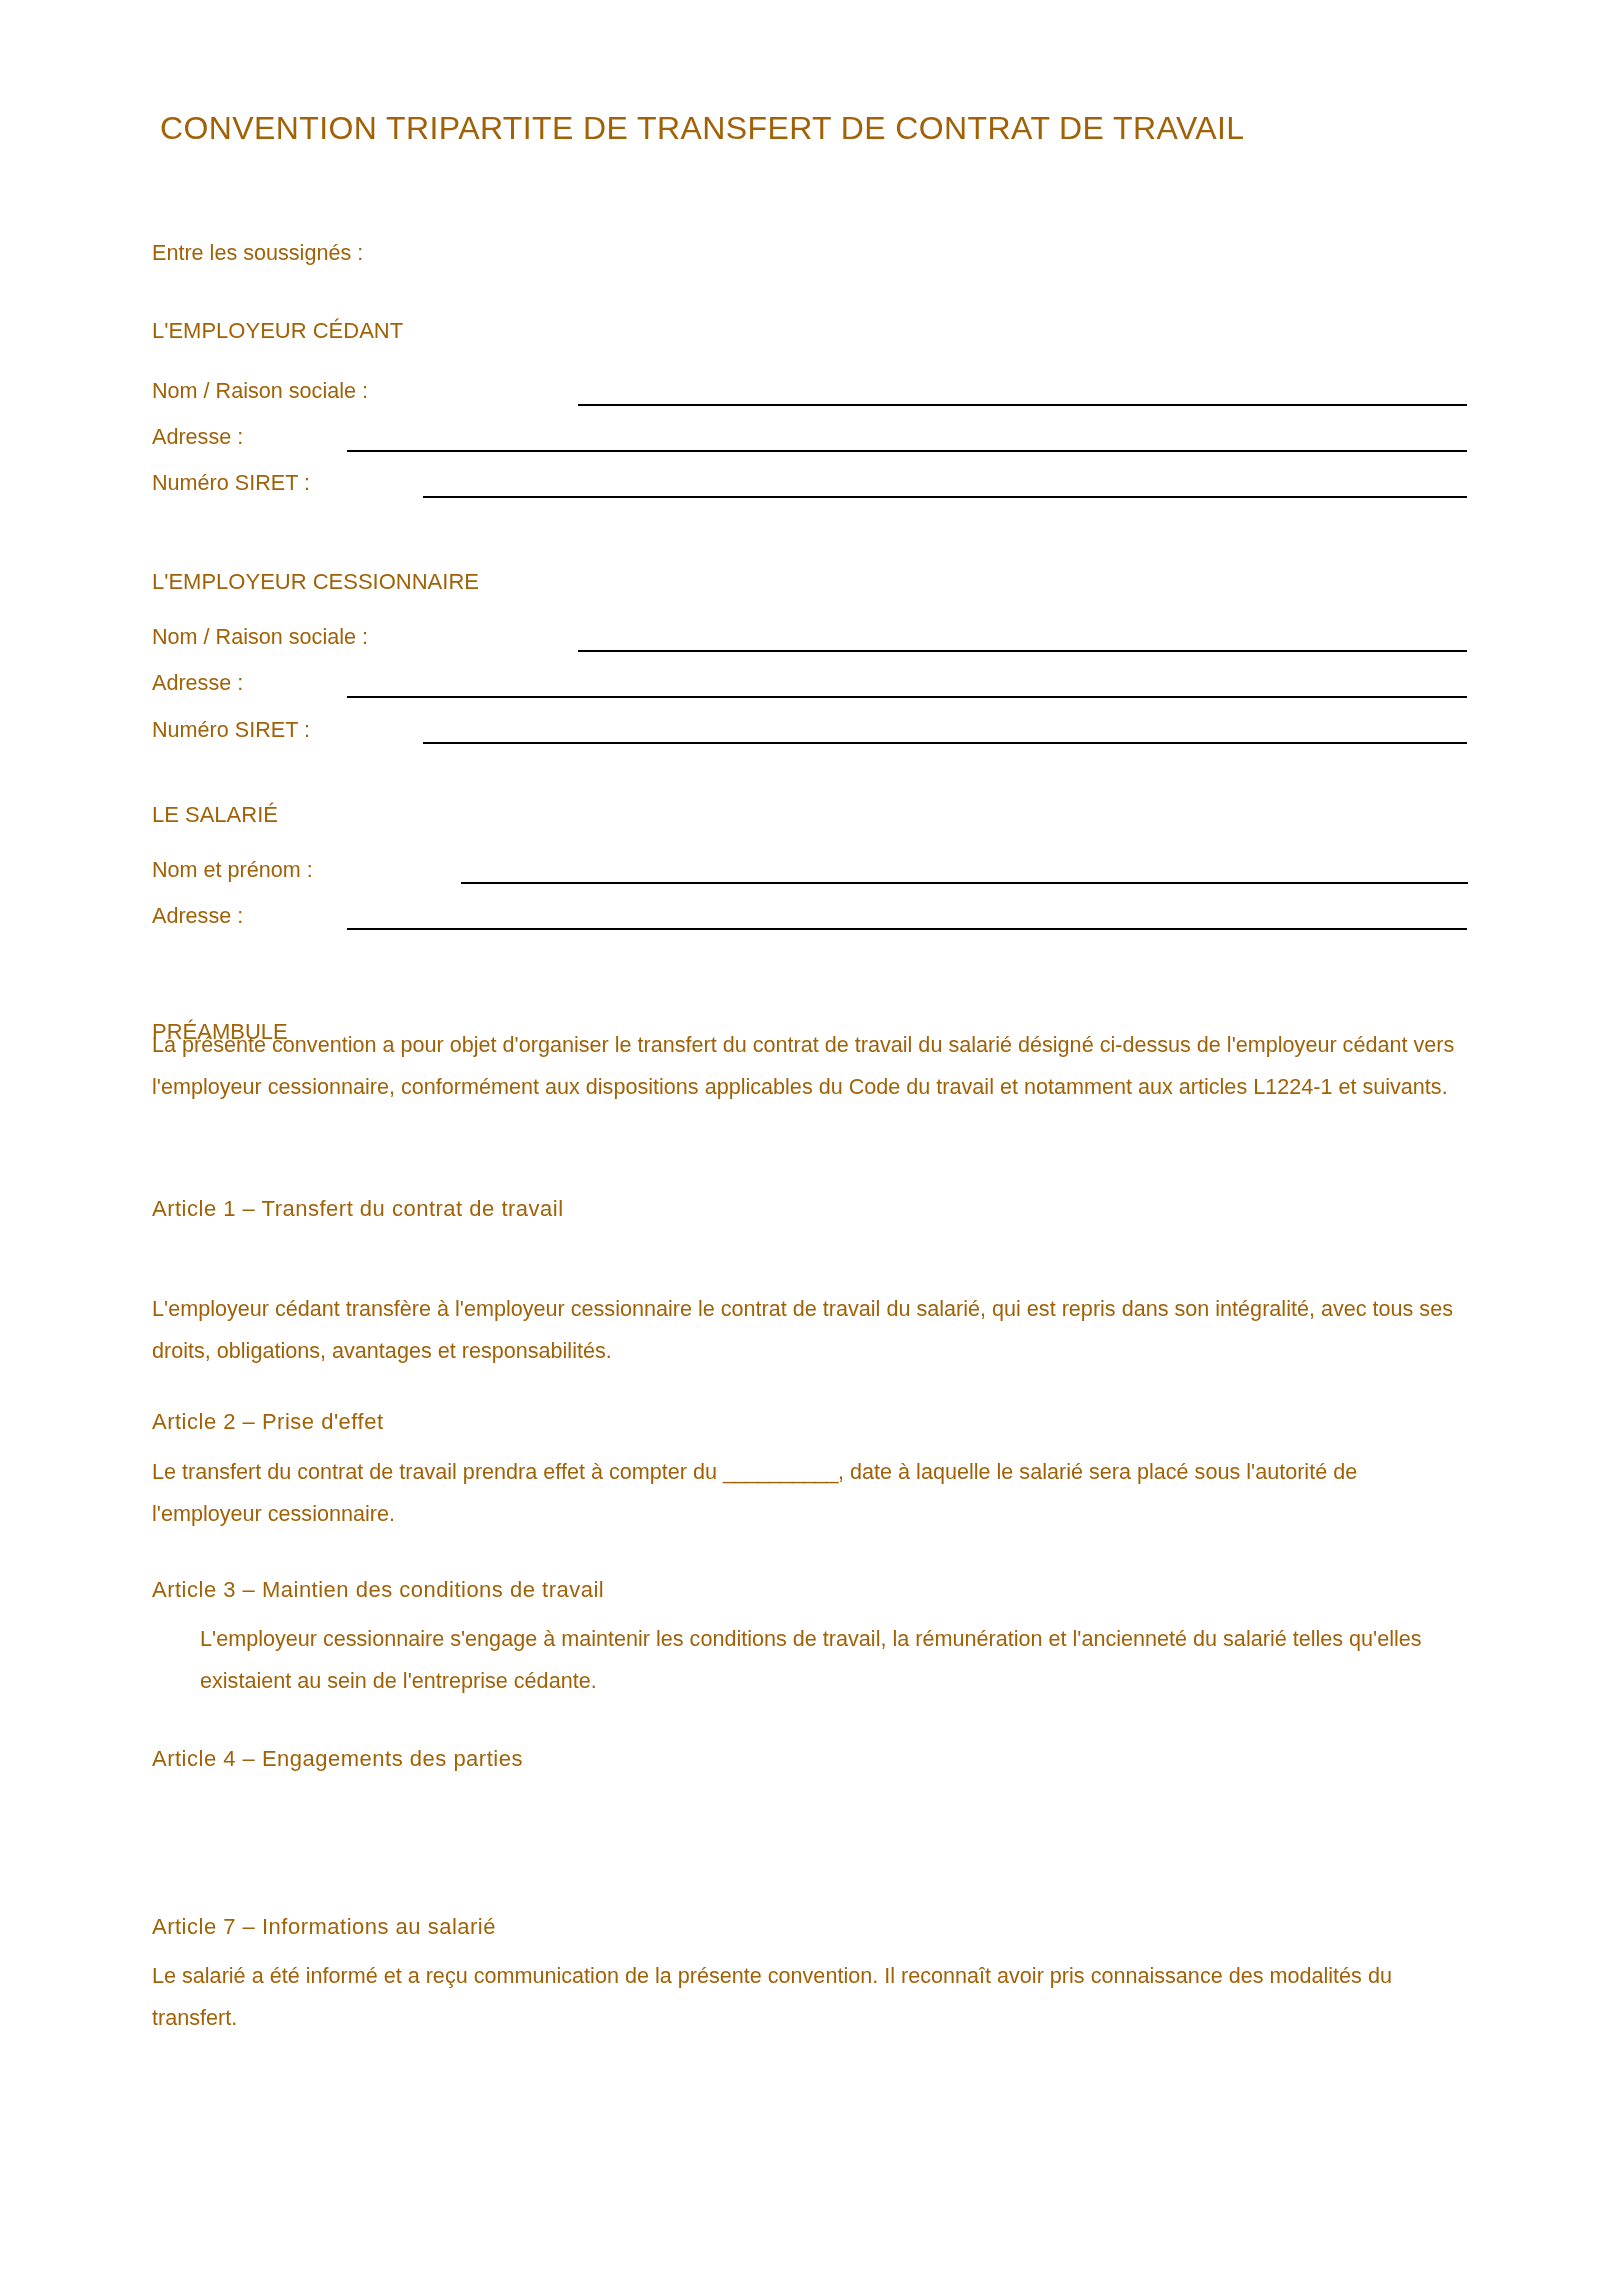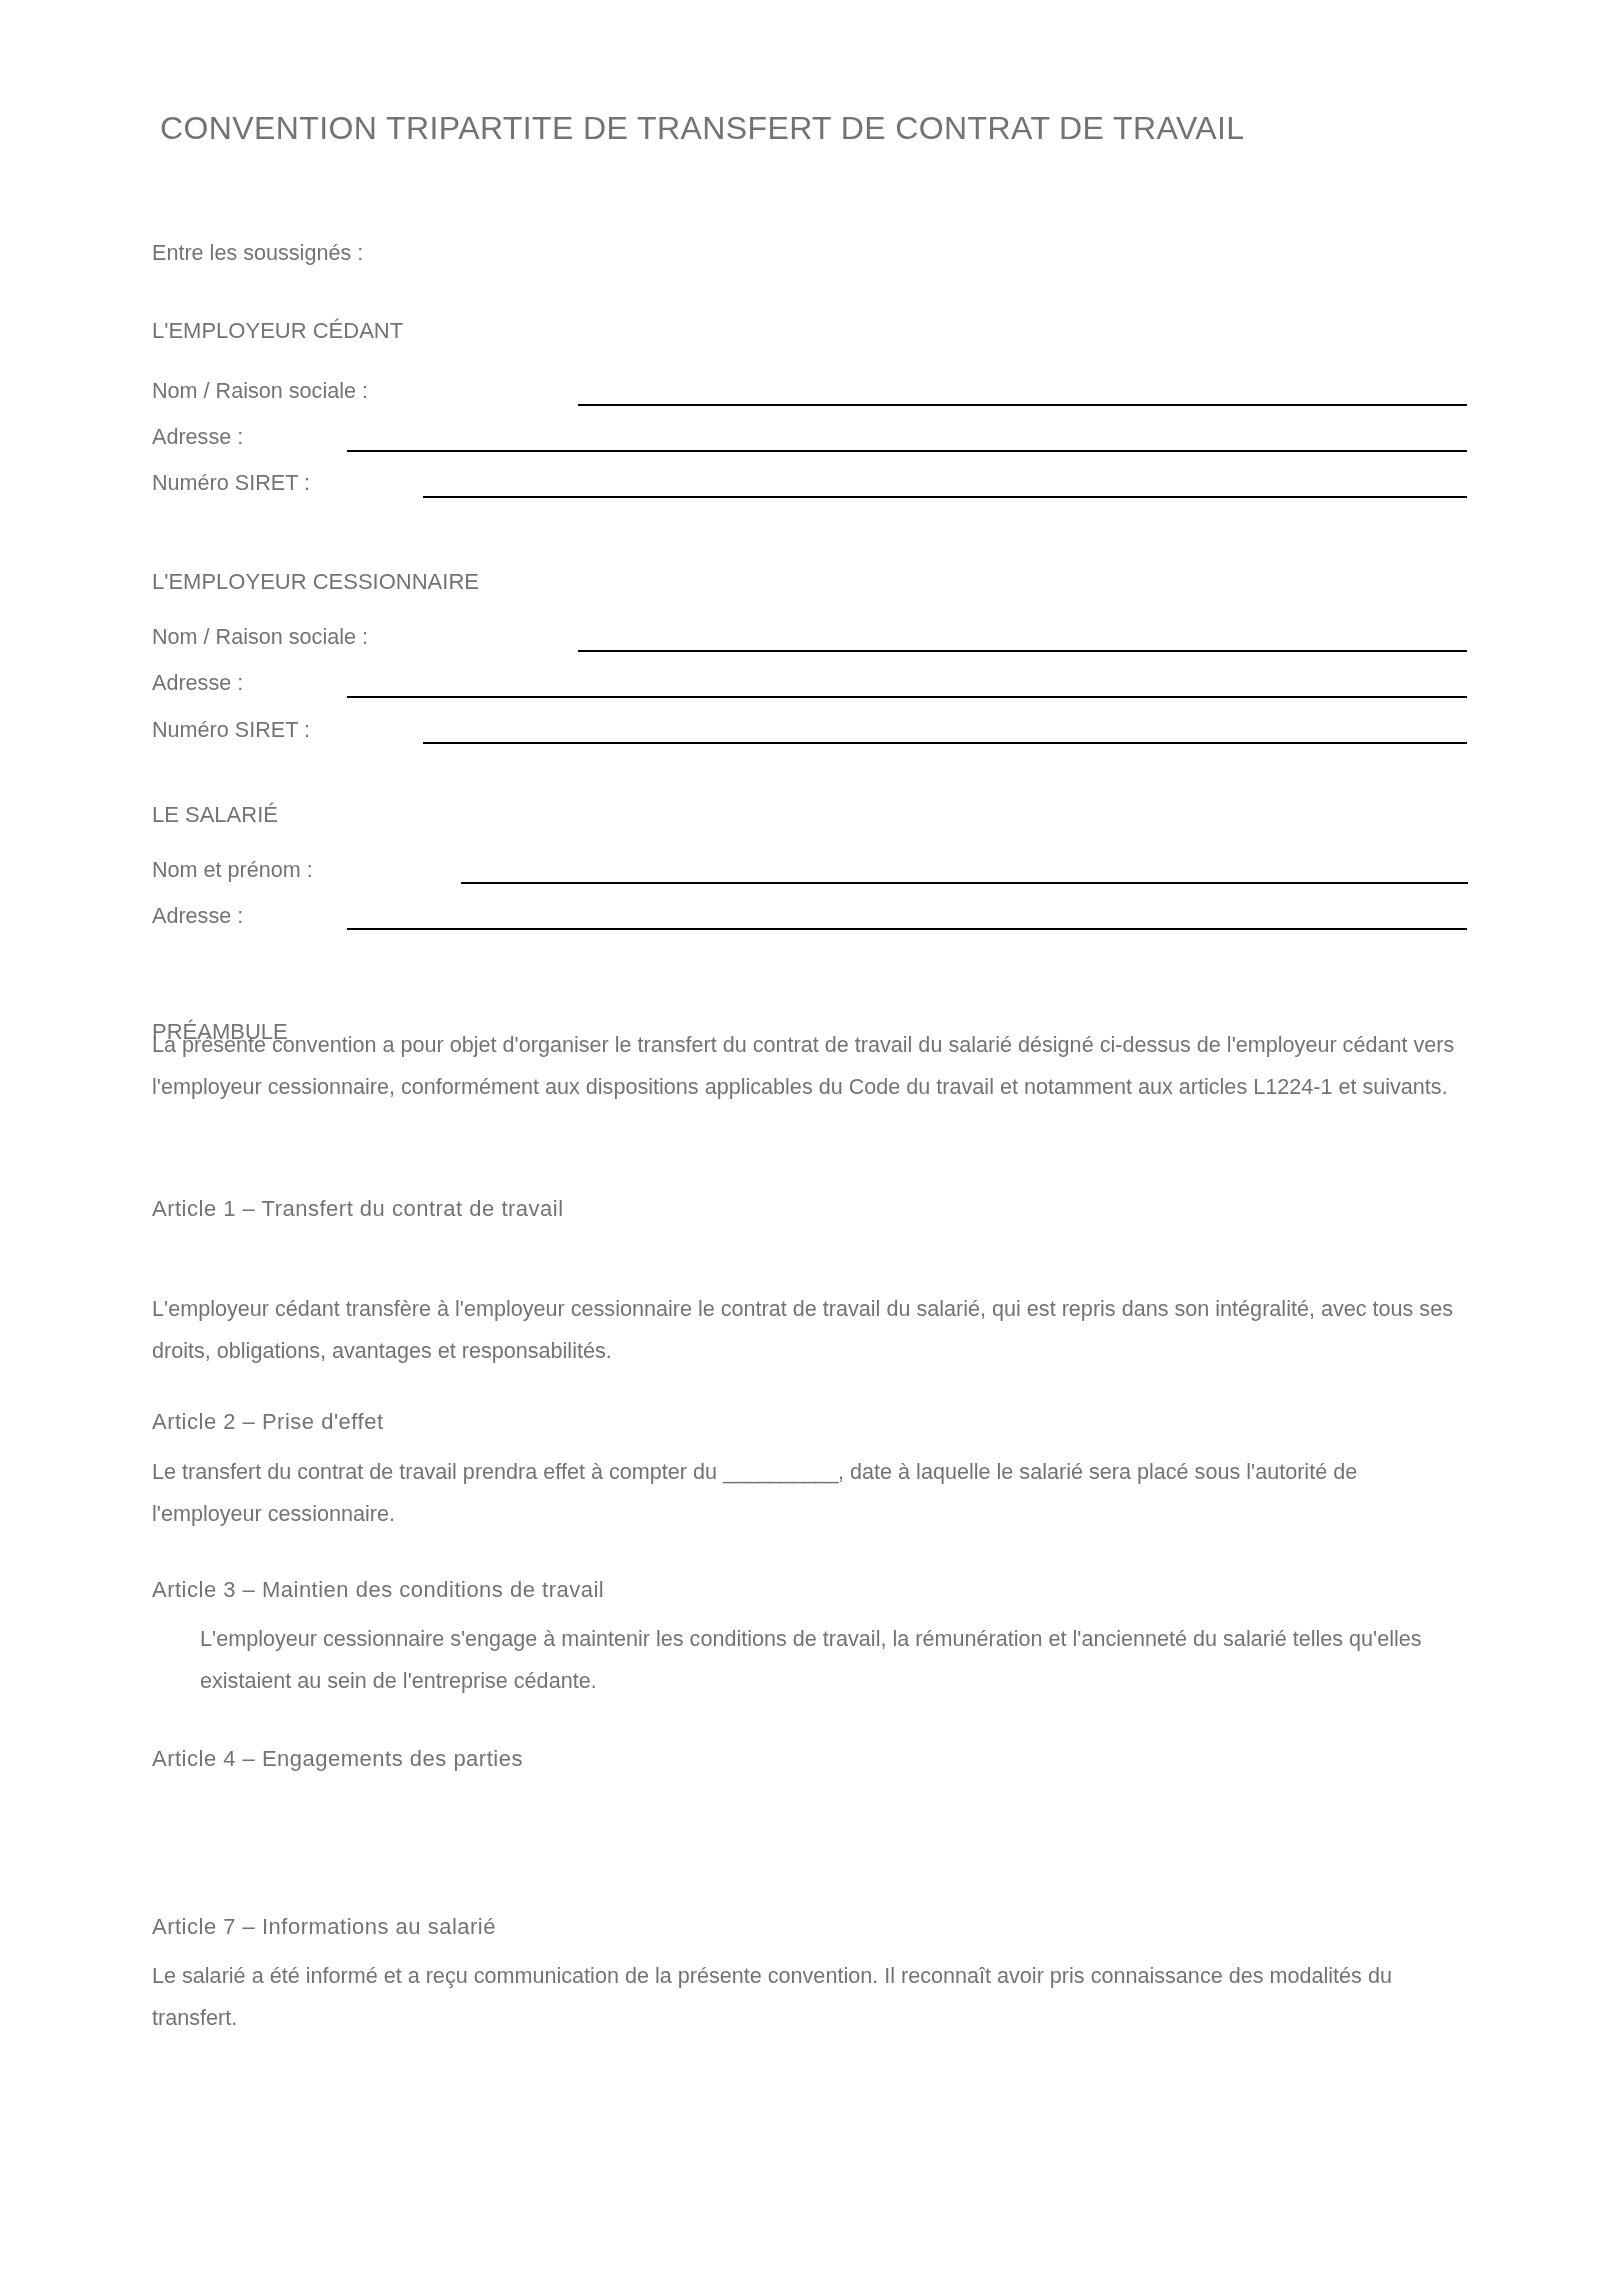--- a/index.html
+++ b/index.html
@@ -6,21 +6,21 @@
     margin: 0;
     padding: 0;
     background: #ffffff;
   }
   .page {
     position: relative;
     width: 1529px;
     height: 2293px;
     background: #ffffff;
     font-family: "Liberation Sans", sans-serif;
-    color: #737373;
+    color: #a16207;
     overflow: hidden;
   }
 
   
   .doc-title {
     position: absolute;
     left: 160px;
     top: 110px;
     font-size: 32px;
     font-weight: 400;

